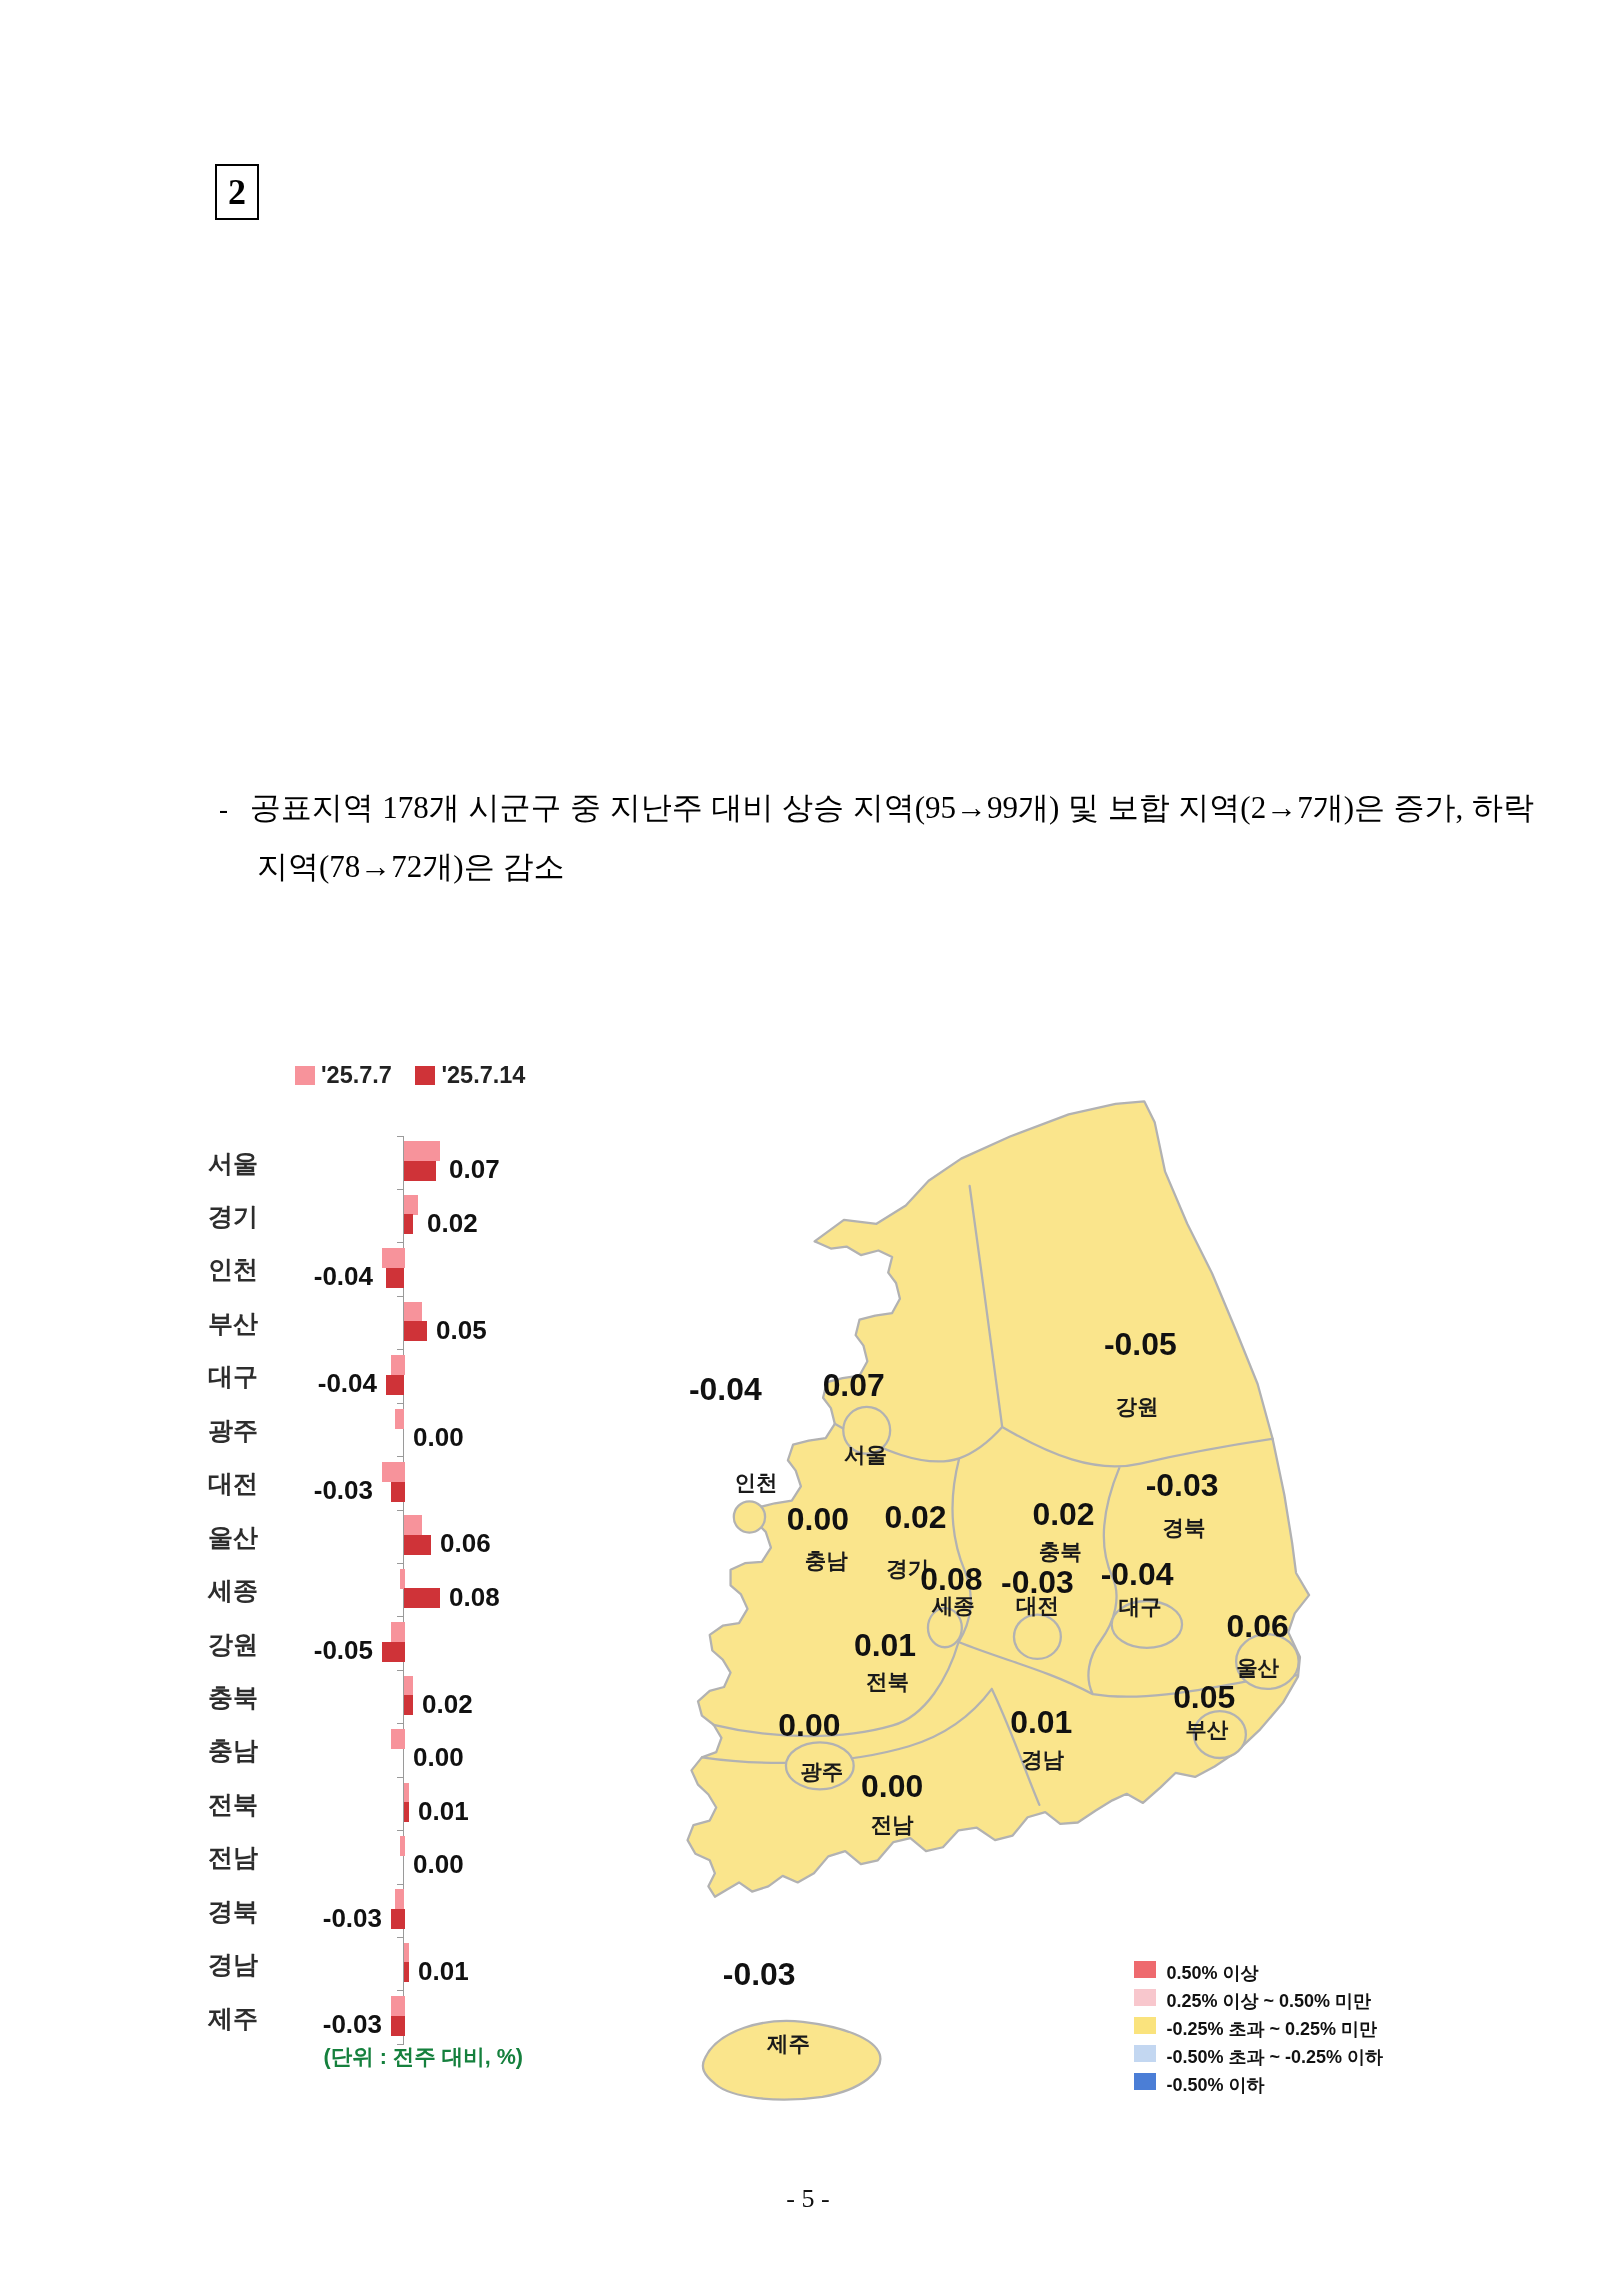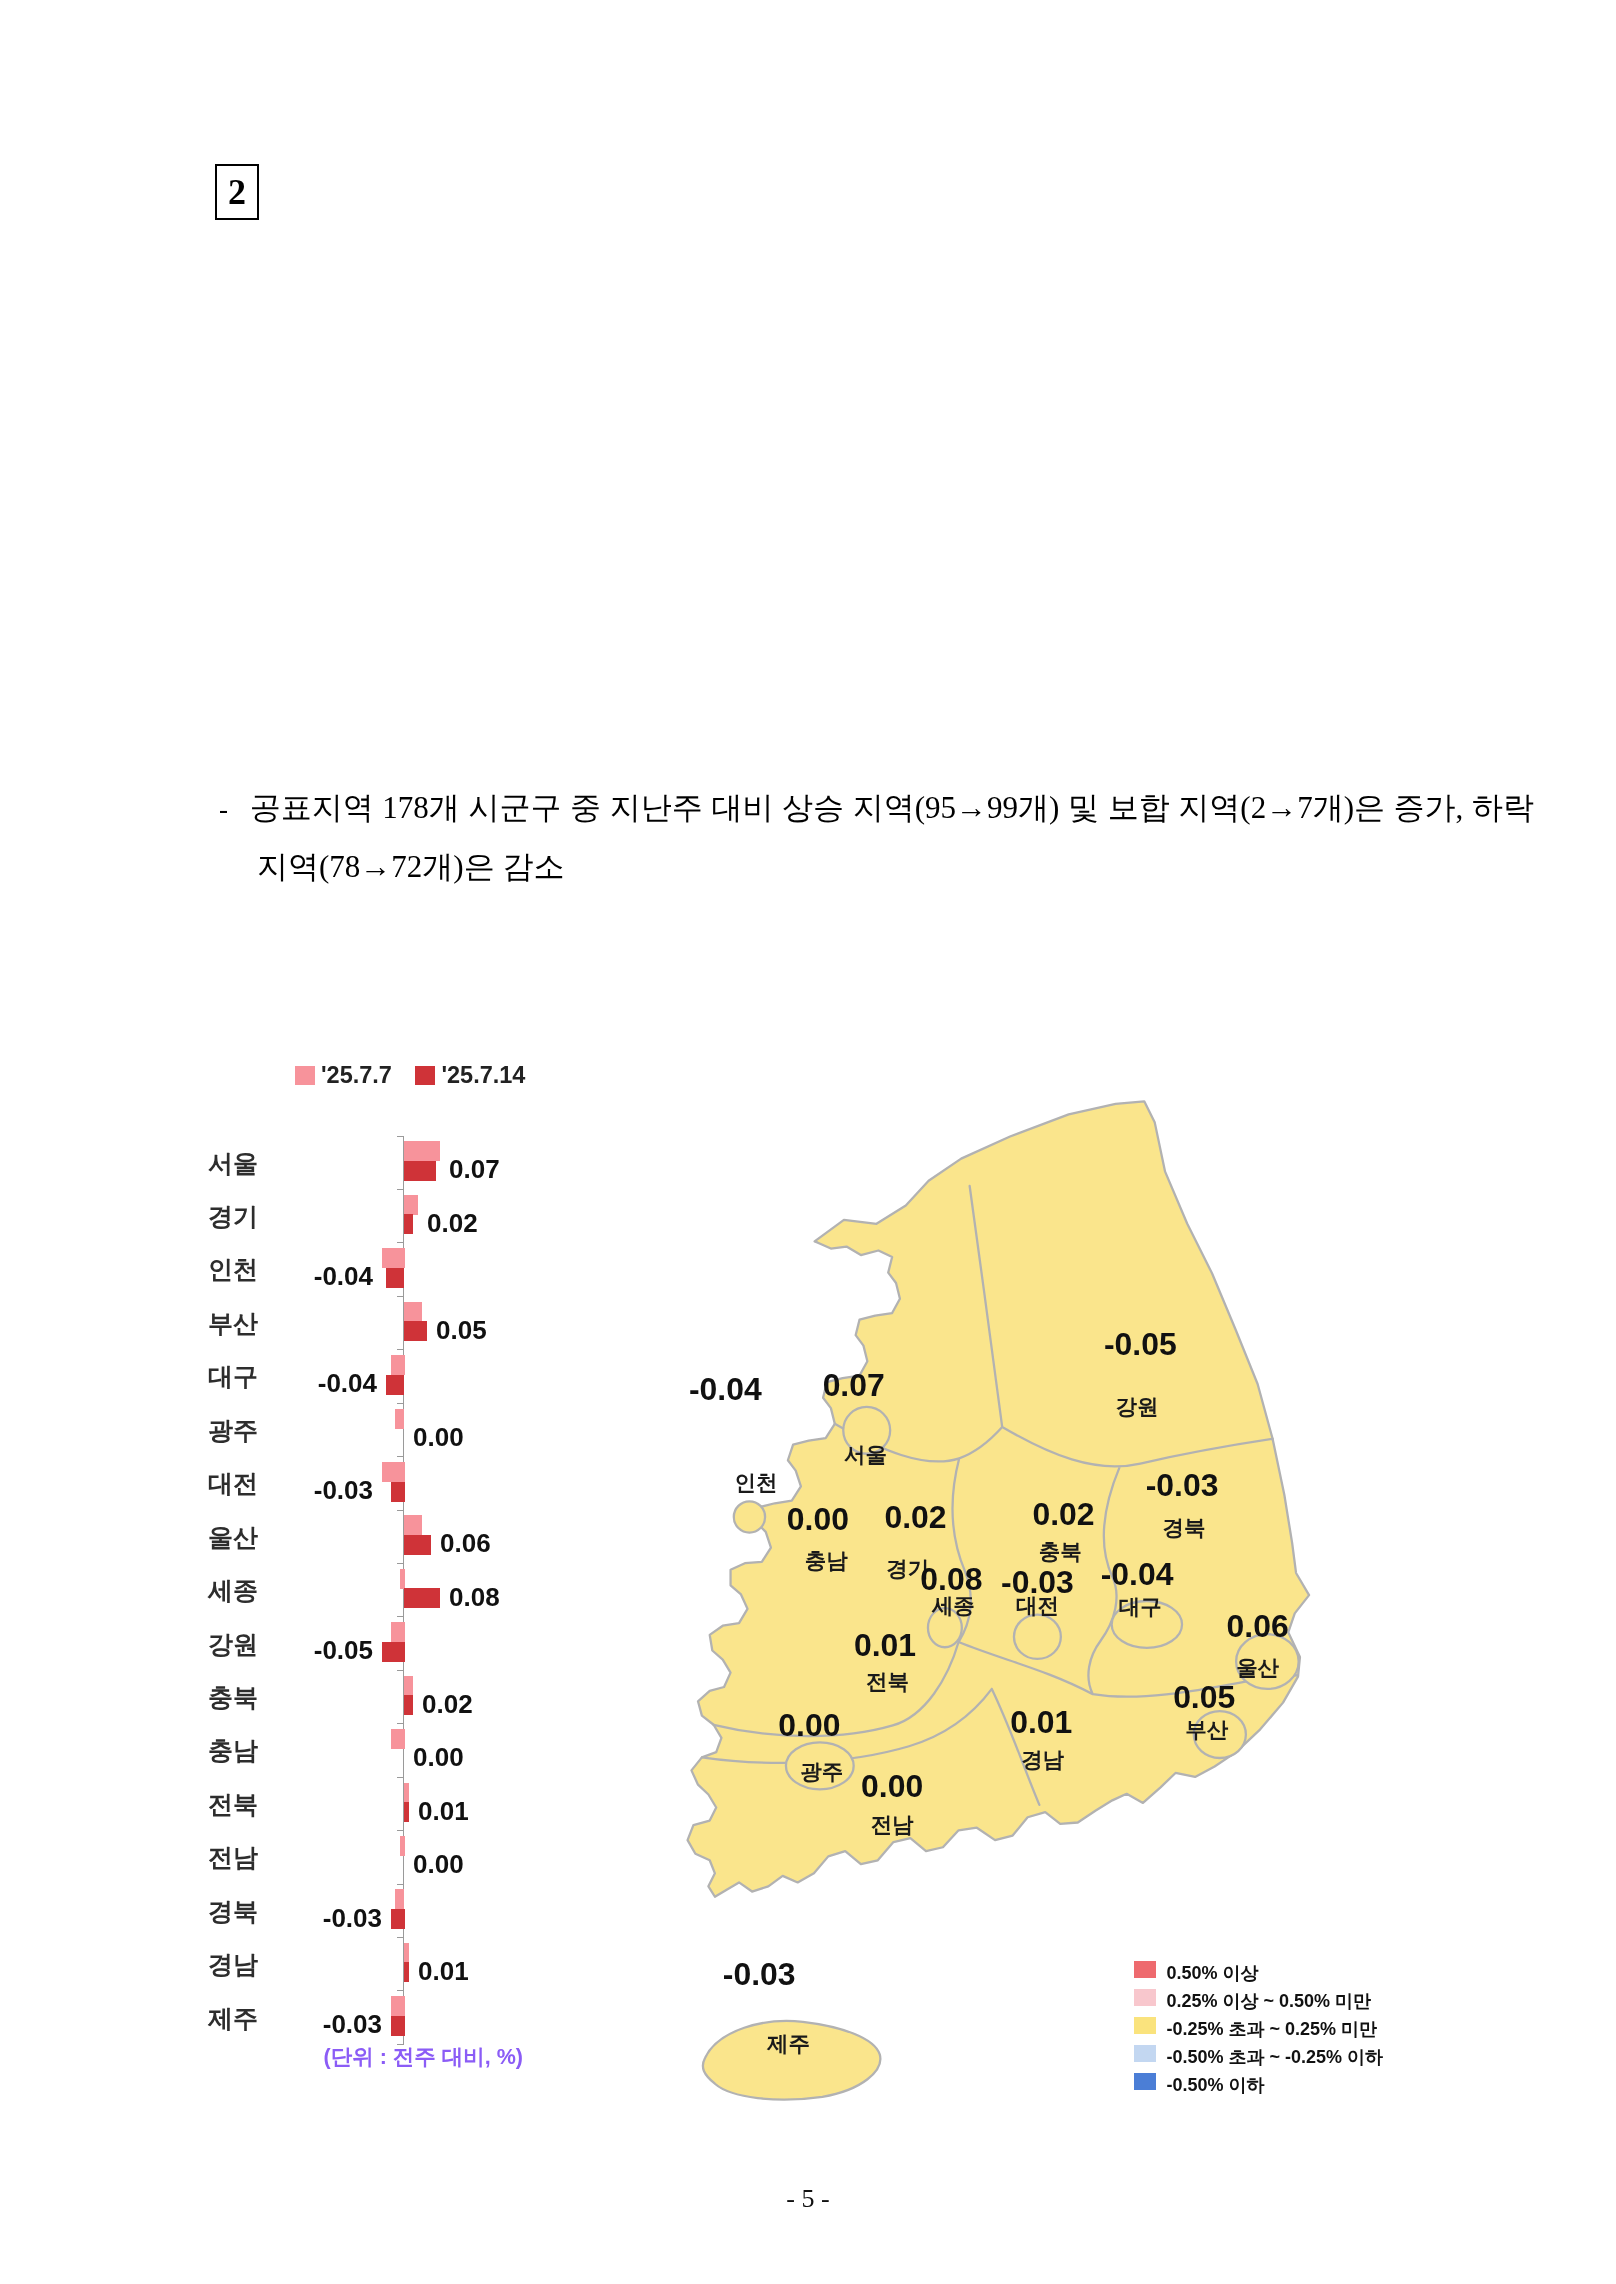--- a/index.html
+++ b/index.html
@@ -30,21 +30,21 @@
   .bar-legend{position:absolute;left:104px;top:77px;display:flex;gap:23.5px;align-items:center;
               font-family:"Liberation Sans", sans-serif;font-size:23.5px;font-weight:700;color:#222;}
   .bar-legend .sw{display:inline-block;width:19.5px;height:19.5px;margin-right:6.5px;vertical-align:-2px;}
   #barchart{position:absolute;left:0;top:0;width:547px;height:1206px;}
   .axis{position:absolute;background:#9a9a9a;}
   .tick{position:absolute;width:7.2px;height:1.3px;background:#9a9a9a;}
   .bar{position:absolute;height:19.5px;}
   .cat{position:absolute;font-family:"Liberation Sans", sans-serif;font-size:25px;font-weight:700;color:#2d2d2d;}
   .val{position:absolute;font-family:"Liberation Sans", sans-serif;font-size:26px;font-weight:700;color:#111;width:111px;}
   .unit-note{position:absolute;left:104px;top:1057px;width:228px;text-align:right;
-             font-family:"Liberation Sans", sans-serif;font-size:21.5px;font-weight:700;color:#8b5cf6;}
+             font-family:"Liberation Sans", sans-serif;font-size:21.5px;font-weight:700;color:#15803d;}
 
   
   #map{position:absolute;left:363px;top:90px;}
   .land{fill:#FAE58C;stroke:#b2b2b2;stroke-width:3.5;stroke-linejoin:round;}
   .border{fill:none;stroke:#b2b2b2;stroke-width:3.5;stroke-linecap:round;}
   .mv{font-family:"Liberation Sans", sans-serif;font-size:49px;font-weight:800;fill:#111;text-anchor:middle;}
   .mn{font-family:"Liberation Sans", sans-serif;font-size:33px;font-weight:700;fill:#1a1a1a;text-anchor:middle;}
   .map-legend{position:absolute;left:943px;top:976px;font-family:"Liberation Sans", sans-serif;}
   .ml-row{display:flex;align-items:flex-start;height:28px;}
   .ml-sq{width:22px;height:17px;margin-right:10.4px;}

